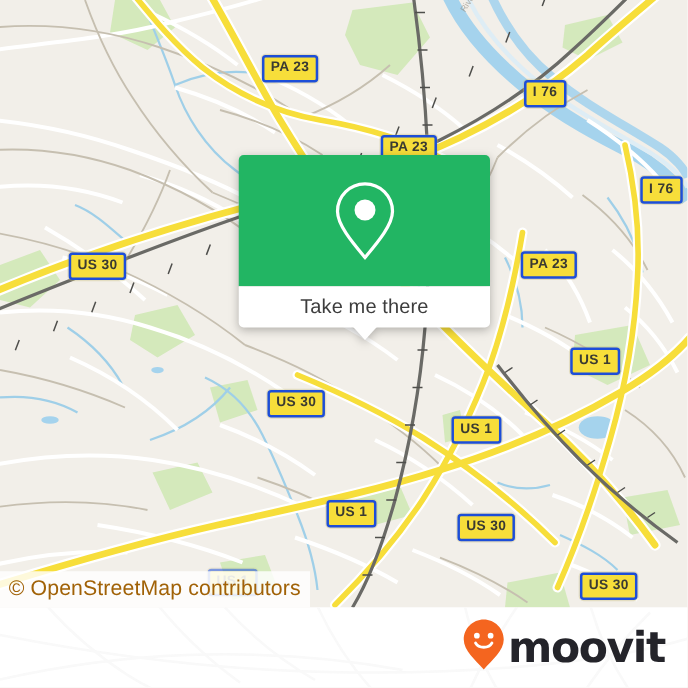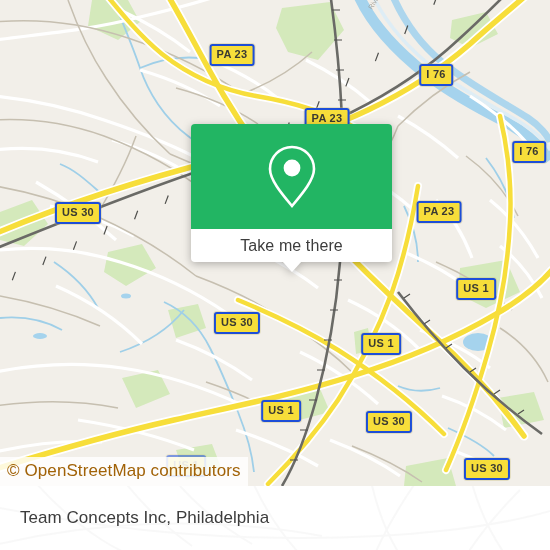--- a/index.html
+++ b/index.html
@@ -309,16 +309,26 @@
         <path d="M120,-10 C140,16 164,40 192,60"></path>
         <path d="M250,-10 C262,18 278,44 298,66"></path>
         <path d="M370,-10 C376,20 386,48 402,72"></path>
         <path d="M470,-10 C478,22 492,52 512,78"></path>
         <path d="M-10,60 C40,48 94,40 150,38 C210,36 268,40 322,50"></path>
         <path d="M420,-10 C402,16 386,42 374,70"></path>
         <path d="M520,4 C498,26 478,50 462,76"></path>
         <path d="M180,0 C200,22 224,42 252,58"></path>
       </g>
     </svg>
-    <div id="footer-title">Team Concepts Inc, Philadelphia</div>
+    <div id="moovit-logo">
+      <span>
+        <svg width="34" height="42" viewBox="0 0 34 42" aria-hidden="true">
+          <path d="M17 1 C8.2 1 1 8.2 1 17 C1 26 10 33 17 41 C24 33 33 26 33 17 C33 8.2 25.8 1 17 1 Z" fill="#f4651f"></path>
+          <circle cx="11.5" cy="14" r="2.3" fill="#ffffff"></circle>
+          <circle cx="22.5" cy="14" r="2.3" fill="#ffffff"></circle>
+          <path d="M10.5 20 C13 24.4 21 24.4 23.5 20" fill="none" stroke="#ffffff" stroke-width="2.4" stroke-linecap="round"></path>
+        </svg>
+      </span>
+      <span id="moovit-wordmark">moovit</span>
+    </div>
   </div>
 
 </div>
 
 </body></html>

